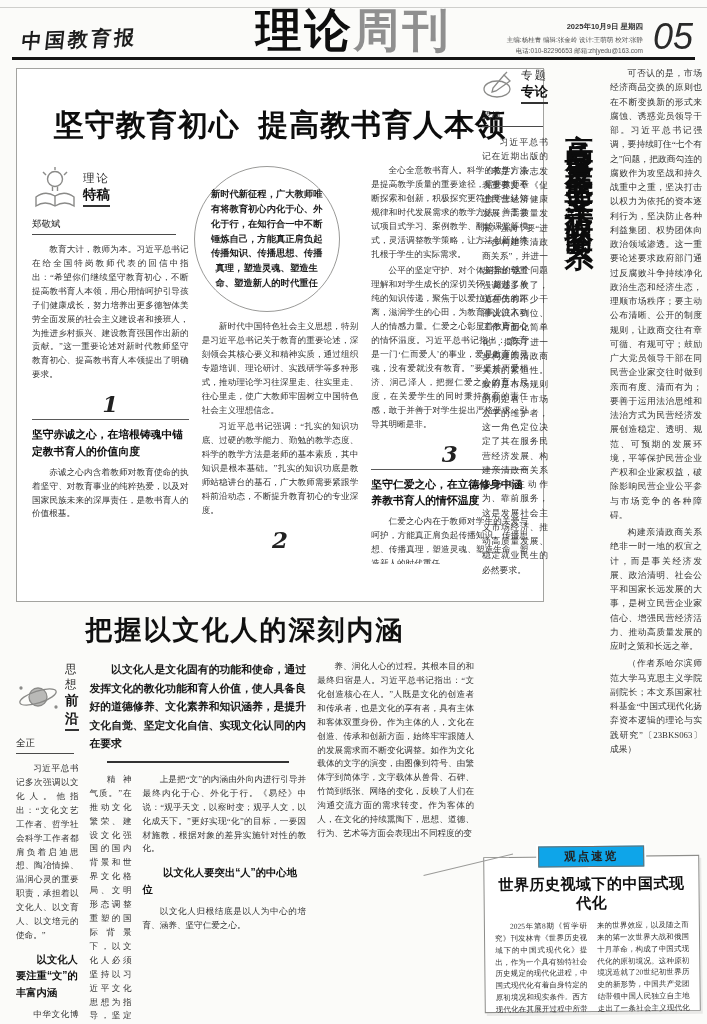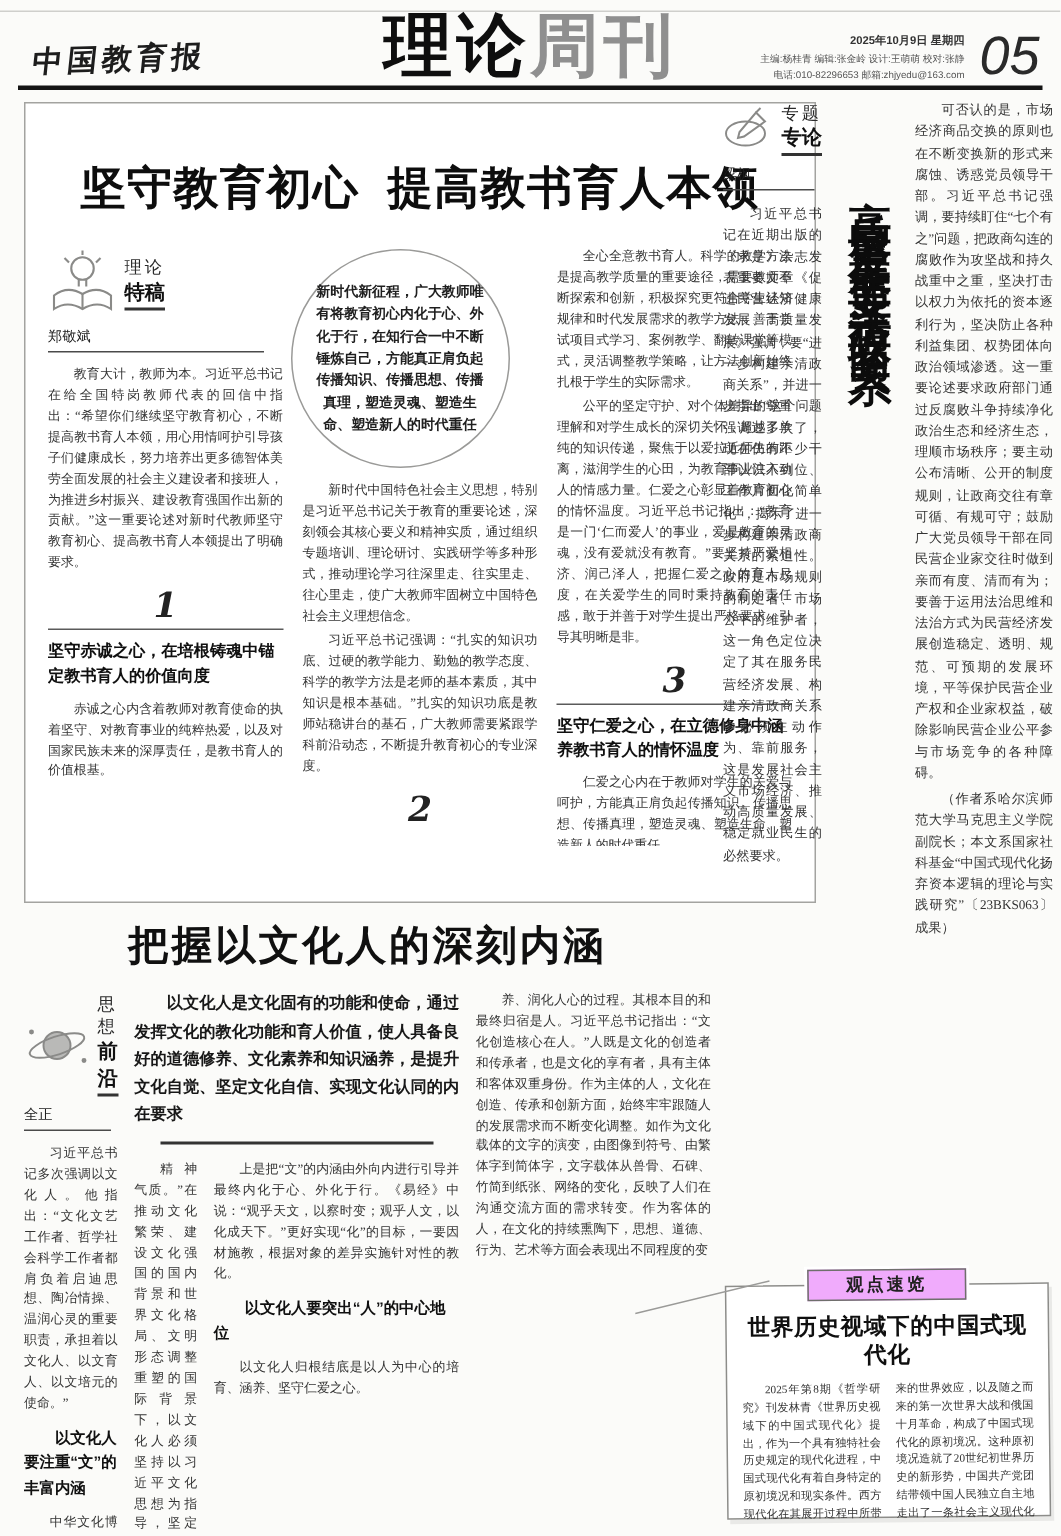--- a/index.html
+++ b/index.html
@@ -77,21 +77,21 @@
   .sec-head2 { font-family:"Liberation Sans",sans-serif; font-weight:700; font-size:10.3px;
           line-height:1.6; color:#101010; margin:9px 0 7px; text-indent:2em; text-align:left; }
 
   
   .op-box { position:absolute; left:484px; top:856px; width:216px; height:156px;
           border:1px solid #8d8d8a; background:#fff; transform:rotate(-0.6deg);
           box-shadow:2px 3px 0 rgba(0,0,0,0.07); padding:14px 10px 6px; }
   .op-line { position:absolute; left:-62px; top:6px; width:92px; border-top:1px solid #9a9a98;
           transform:rotate(-13deg); }
   .op-badge { position:absolute; top:-11px; left:50%; transform:translateX(-50%);
-          border:1px solid #6f6f6c; background:#f0abfc; padding:2px 25px;
+          border:1px solid #6f6f6c; background:#0ea5e9; padding:2px 25px;
           font-family:"Liberation Sans",sans-serif; font-weight:700; font-size:11.5px;
           letter-spacing:2px; color:#222; box-shadow:0 0 0 2px #fff; }
   .op-headline { text-align:center; font-family:"Liberation Sans","DejaVu Sans",sans-serif;
           font-weight:900; font-size:15px; letter-spacing:0.5px; color:#0f0f0f; margin:4px 0 7px; }
   .op-body { column-count:2; column-gap:10px; height:102px; overflow:hidden; }
   .op-body .para { font-size:7.5px; line-height:1.58; }
 </style>
 </head>
 <body>
 
@@ -182,20 +182,21 @@
       <div>
           <p class="para">习近平总书记在近期出版的《求是》杂志发表重要文章《促进民营经济健康发展、高质量发展》强调，要“进一步构建亲清政商关系”，并进一步指出“这个问题强调过多次了，现在仍有不少干部认识不到位、工作片面化简单化”，揭示了进一步构建亲清政商关系的紧迫性。政府是市场规则的制定者、市场公平的维护者，这一角色定位决定了其在服务民营经济发展、构建亲清政商关系中必须主动作为、靠前服务，这是发展社会主义市场经济、推动高质量发展、稳定就业民生的必然要求。</p>
         </div>
     </div>
     <div>
       <div class="v-headline">高质量发展需要亲清政商关系</div>
     </div>
     <div>
       <div>
           <p class="para">可否认的是，市场经济商品交换的原则也在不断变换新的形式来腐蚀、诱惑党员领导干部。习近平总书记强调，要持续盯住“七个有之”问题，把政商勾连的腐败作为攻坚战和持久战重中之重，坚决打击以权力为依托的资本逐利行为，坚决防止各种利益集团、权势团体向政治领域渗透。这一重要论述要求政府部门通过反腐败斗争持续净化政治生态和经济生态，理顺市场秩序；要主动公布清晰、公开的制度规则，让政商交往有章可循、有规可守；鼓励广大党员领导干部在同民营企业家交往时做到亲而有度、清而有为；要善于运用法治思维和法治方式为民营经济发展创造稳定、透明、规范、可预期的发展环境，平等保护民营企业产权和企业家权益，破除影响民营企业公平参与市场竞争的各种障碍。</p>
+          <p class="para">构建亲清政商关系绝非一时一地的权宜之计，而是事关经济发展、政治清明、社会公平和国家长远发展的大事，是树立民营企业家信心、增强民营经济活力、推动高质量发展的应时之策和长远之举。</p>
         </div>
       <p class="para">（作者系哈尔滨师范大学马克思主义学院副院长；本文系国家社科基金“中国式现代化扬弃资本逻辑的理论与实践研究”〔23BKS063〕成果）</p>
     </div>
   </div>
 </section>
 
 <section class="culture">
   <h2 class="culture-headline">把握以文化人的深刻内涵</h2>
   <div class="culture-grid">
     <div class="colA">

